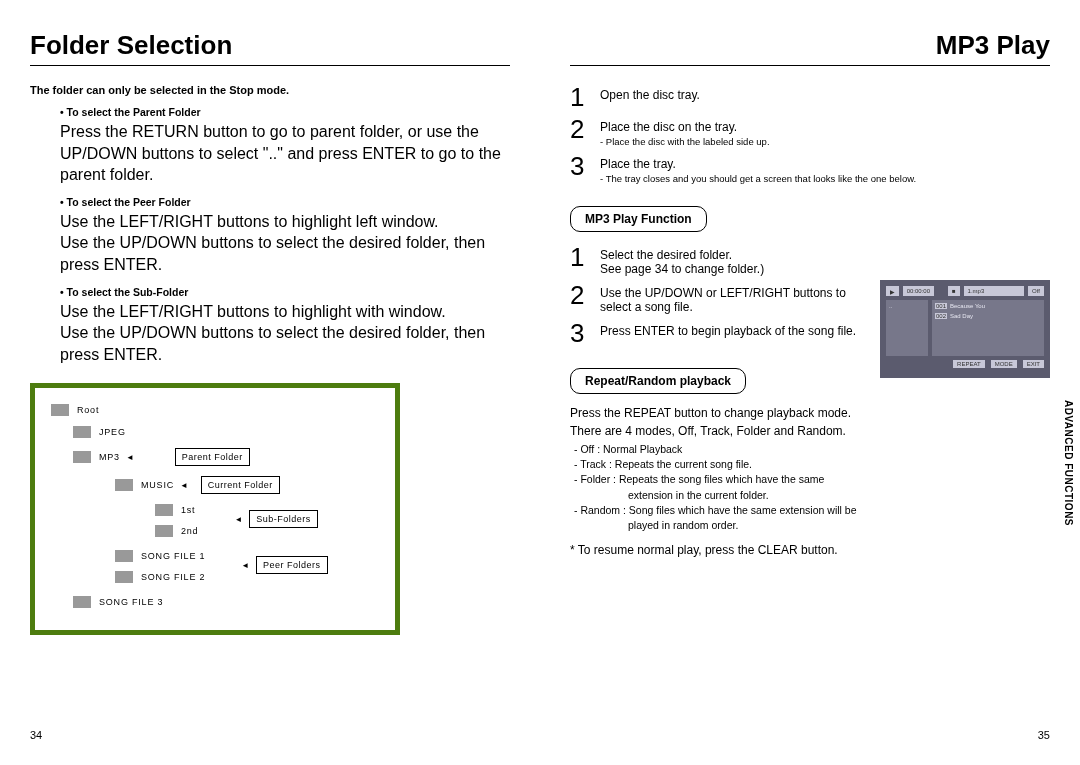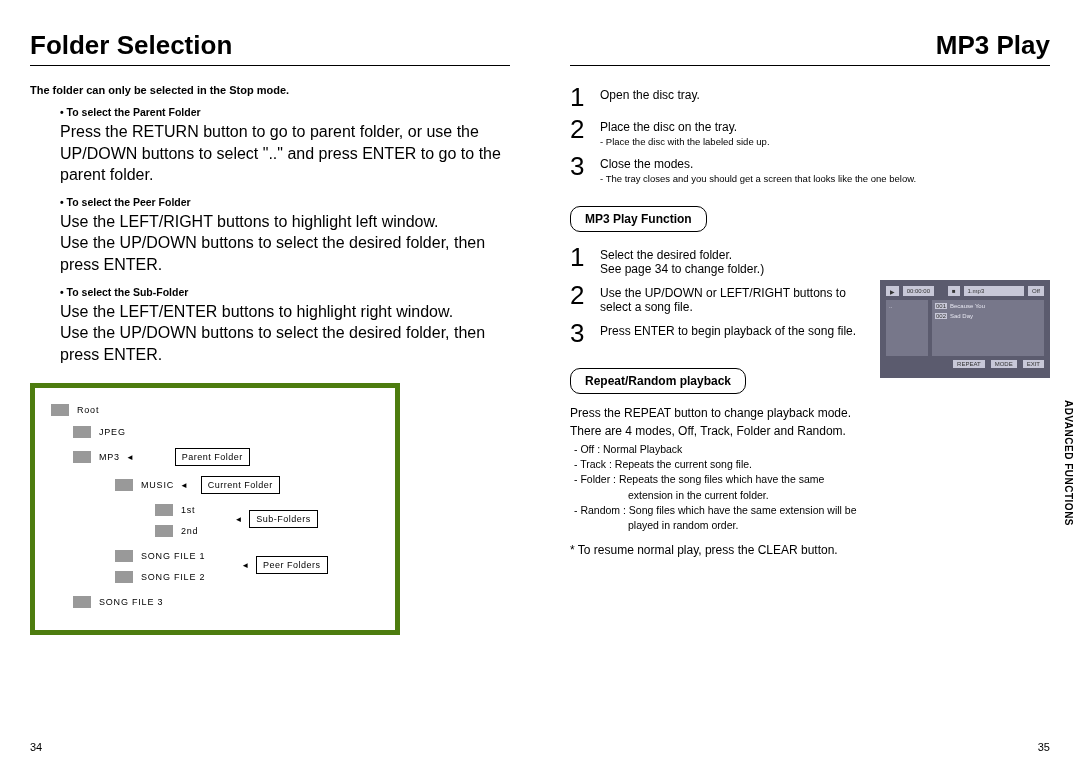--- a/index.html
+++ b/index.html
@@ -64,21 +64,21 @@
     font-size: 12px;
     font-weight: bold;
     margin: 16px 0 12px 0;
   }
   .para { font-size: 12px; margin-bottom: 4px; }
   .list { font-size: 10.5px; margin-left: 4px; line-height: 1.45; padding-right: 40px; }
   .list .ind { margin-left: 54px; }
   .resume { font-size: 12px; margin-top: 10px; }
   .pagenum {
     position: absolute;
-    bottom: 12px;
+    bottom: 24px;
     font-size: 11px;
   }
   .pagenum.left { left: 30px; }
   .pagenum.right { right: 30px; }
   .sidetab {
     position: absolute;
     right: 6px;
     top: 400px;
     writing-mode: vertical-rl;
     font-size: 10px;
@@ -125,21 +125,21 @@
     </div>
 
     <div class="sub">
       <div class="bul">• To select the Peer Folder</div>
       <div class="txt">Use the LEFT/RIGHT buttons to highlight left window.</div>
       <div class="txt">Use the UP/DOWN buttons to select the desired folder, then press ENTER.</div>
     </div>
 
     <div class="sub">
       <div class="bul">• To select the Sub-Folder</div>
-      <div class="txt">Use the LEFT/ENTER buttons to highlight right window.</div>
+      <div class="txt">Use the LEFT/RIGHT buttons to highlight with window.</div>
       <div class="txt">Use the UP/DOWN buttons to select the desired folder, then press ENTER.</div>
     </div>
 
     <div class="diagram">
       <div class="drow">
           <span class="fbox"></span>
           <span class="lbl">Root</span>
         </div>
       <div class="gap"></div>
       <div class="drow indent1">
@@ -211,21 +211,21 @@
     <div class="stepwrap">
       <div class="stepnum">2</div>
       <div class="stepbody">
         <div class="main">Place the disc on the tray.</div>
         <div class="note">- Place the disc with the labeled side up.</div>
       </div>
     </div>
     <div class="stepwrap">
       <div class="stepnum">3</div>
       <div class="stepbody">
-        <div class="main">Close the modes.</div>
+        <div class="main">Place the tray.</div>
         <div class="note">- The tray closes and you should get a screen that looks like the one below.</div>
       </div>
     </div>
 
     <div class="pill">MP3 Play Function</div>
 
     <div style="width:290px">
     <div class="stepwrap">
       <div class="stepnum">1</div>
       <div class="stepbody">

